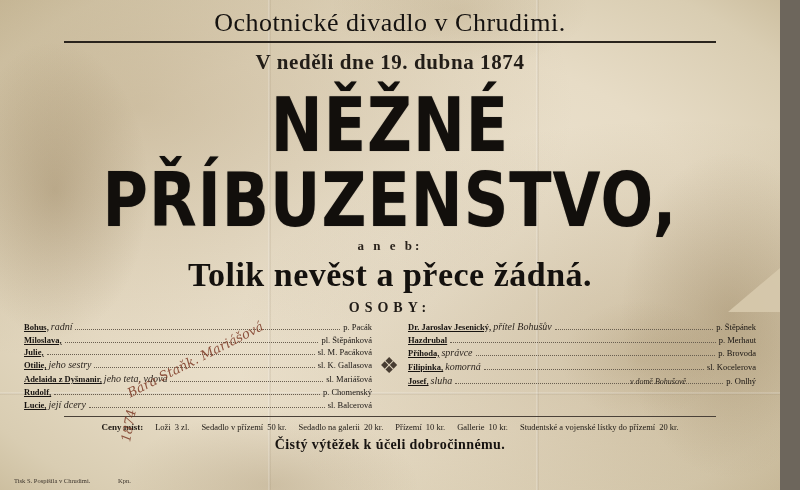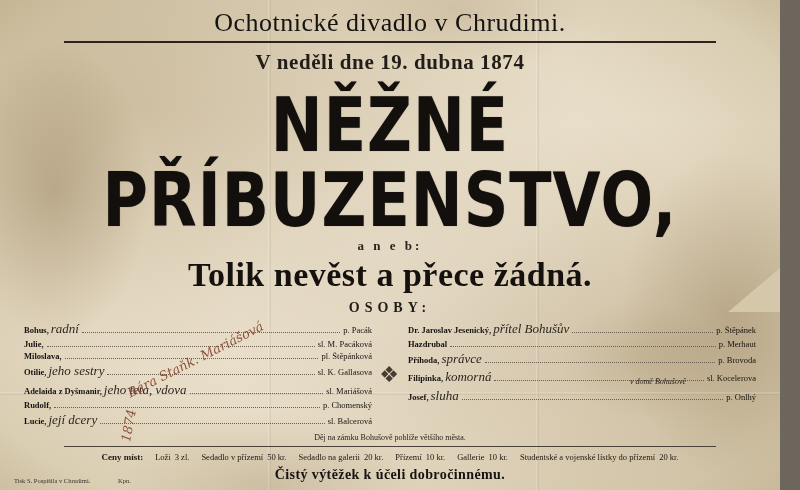--- a/index.html
+++ b/index.html
@@ -163,25 +163,26 @@
   .cast-col.left { padding-right: 8px; }
   .cast-col.right { padding-left: 10px; }
   .cast-row {
     display: flex;
     align-items: baseline;
     white-space: nowrap;
   }
   .role {
     font-weight: bold;
     color: #171310;
+    text-decoration: underline;
   }
   .role-note {
     font-weight: normal;
     font-style: italic;
-    font-size: 13px;
+    font-size: 10px;
     color: #2d2620;
     margin-left: 2px;
   }
   .dots {
     flex: 1 1 auto;
     border-bottom: 1px dotted #6a5f50;
     margin: 0 3px 2px 3px;
     min-width: 10px;
   }
   .actor { font-size: 8.5px; color: #171310; }
@@ -286,28 +287,28 @@
 
     <div class="cast">
       <div class="cast-col left" id="cast-left">
           <div class="cast-row">
             <span class="role">Bohus,</span>
             <span class="role-note">radní</span>
             <span class="dots"></span>
             <span class="actor">p. Pacák</span>
           </div>
           <div class="cast-row">
+            <span class="role">Miloslava,</span>
+            <span class="dots"></span>
+            <span class="actor">pl. Štěpánková</span>
+          </div>
+          <div class="cast-row">
             <span class="role">Julie,</span>
             <span class="dots"></span>
             <span class="actor">sl. M. Pacáková</span>
-          </div>
-          <div class="cast-row">
-            <span class="role">Miloslava,</span>
-            <span class="dots"></span>
-            <span class="actor">pl. Štěpánková</span>
           </div>
           <div class="cast-row">
             <span class="role">Otilie,</span>
             <span class="role-note">jeho sestry</span>
             <span class="dots"></span>
             <span class="actor">sl. K. Gallasova</span>
           </div>
           <div class="cast-row">
             <span class="role">Adelaida z Dyšmanir,</span>
             <span class="role-note">jeho teta, vdova</span>
@@ -354,21 +355,20 @@
           <div class="cast-row">
             <span class="role">Josef,</span>
             <span class="role-note">sluha</span>
             <span class="dots"></span>
             <span class="actor">p. Onlhý</span>
           </div>
           <div class="group-brace" style="position: absolute; right: 70px; top: 56px;">v domě Bohušově</div>
         </div>
     </div>
 
-    <div class="scene-note">Děj na zámku Bohušově poblíže většího města.</div>
 
     <div class="rule thin" style="margin-top:4px;"></div>
 
     <div class="prices" id="prices-row">
       <span class="lead">Ceny míst:</span>
     <span><span>Loži</span><span style="margin-left: 4px;">3 zl.</span></span>
         <span><span>Sedadlo v přízemí</span><span style="margin-left: 4px;">50 kr.</span></span>
         <span><span>Sedadlo na galerii</span><span style="margin-left: 4px;">20 kr.</span></span>
         <span><span>Přízemí</span><span style="margin-left: 4px;">10 kr.</span></span>
         <span><span>Gallerie</span><span style="margin-left: 4px;">10 kr.</span></span>

